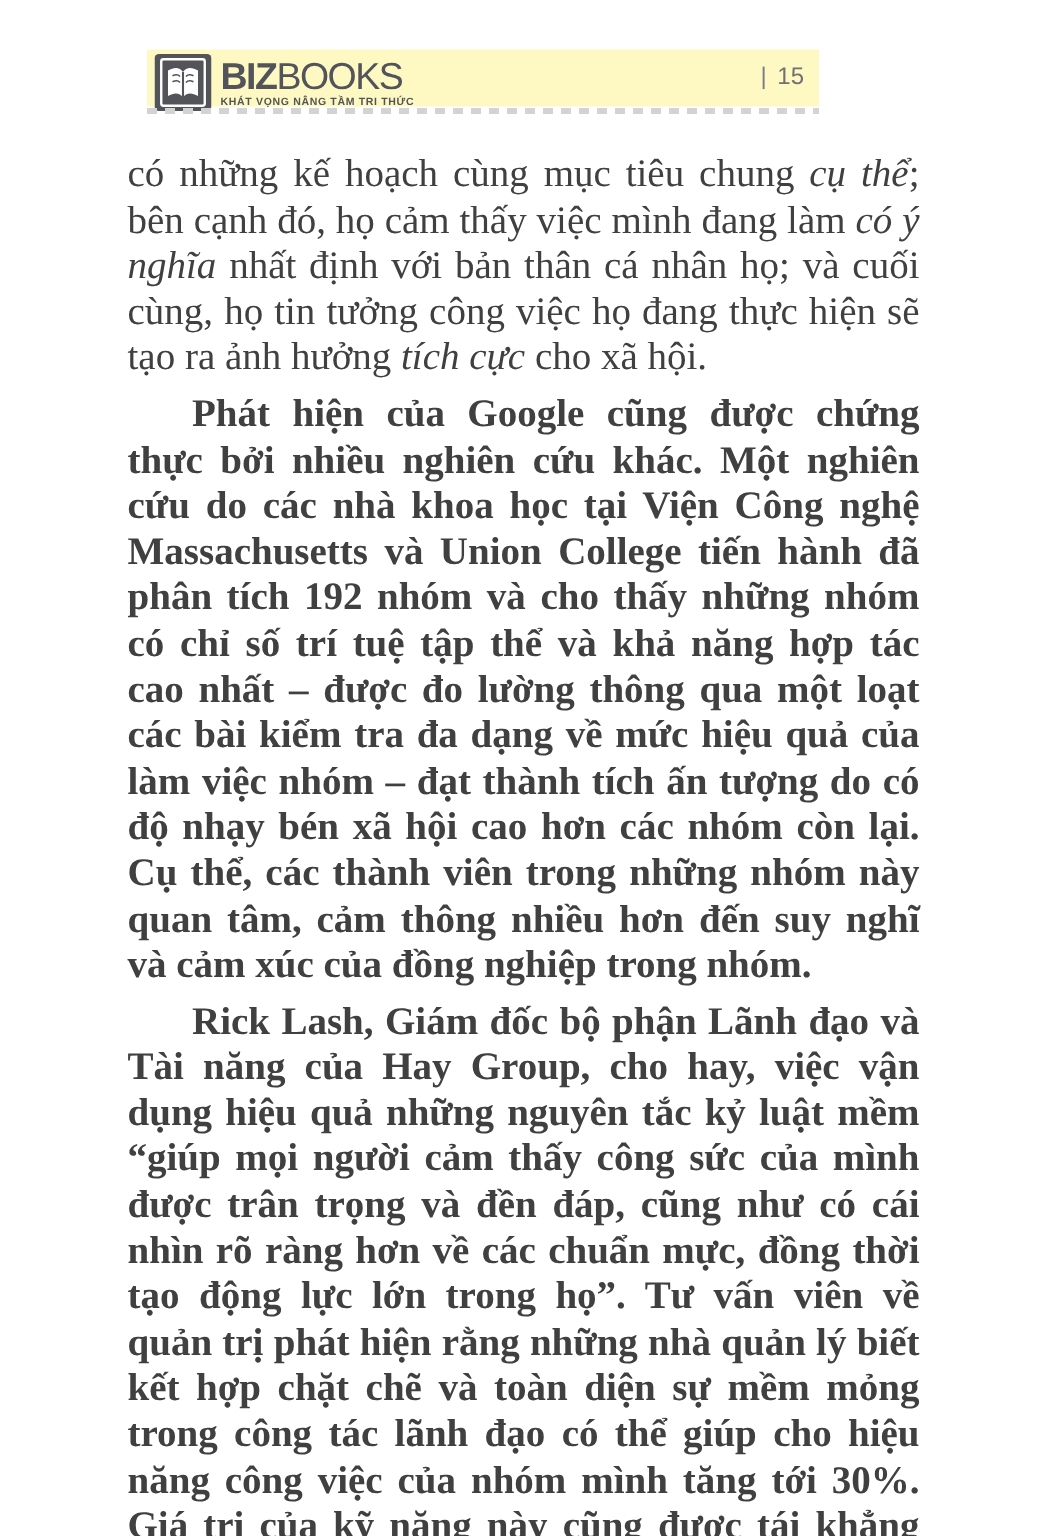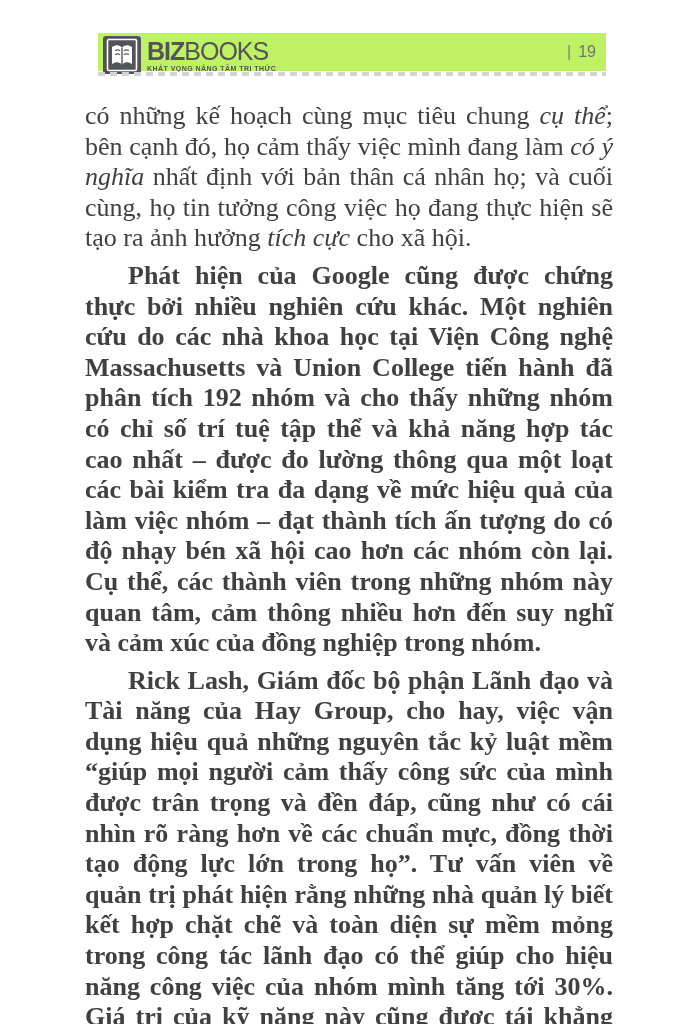--- a/index.html
+++ b/index.html
@@ -12,22 +12,22 @@
   .page {
     position: relative;
     width: 696px; height: 1024px;
     background: #ffffff;
   }
 
   
   .header-bar {
     position: absolute;
     left: 98px; top: 33px;
-    width: 508px; height: 38px;
-    background: #bef264;
+    width: 448px; height: 38px;
+    background: #fef9c3;
   }
   .perforation {
     position: absolute;
     left: 0; bottom: -5px;
     width: 100%; height: 4px;
     background: repeating-linear-gradient(90deg,
       #d3d3d4 0px, #d3d3d4 7px,
       transparent 7px, transparent 12px);
   }
   .logo {
@@ -99,21 +99,21 @@
           <path d="M12 14.5 C14.2 13.5, 16 13.8, 17 15 M12 18.5 C14.2 17.5, 16 17.8, 17 19 M21 15 C22 13.8, 23.8 13.5, 26 14.5 M21 19 C22 17.8, 23.8 17.5, 26 18.5" stroke="#53545a" stroke-width="1.1" fill="none"></path>
         </svg>
       </span>
       <div class="logo-textcol">
         <div class="brand"><span class="brand-bold">BIZ</span><span class="brand-light">BOOKS</span></div>
         <div class="tagline">KHÁT VỌNG NÂNG TẦM TRI THỨC</div>
       </div>
     </div>
     <div class="page-number">
       <span class="sep">|</span>
-      <span>19</span>
+      <span>15</span>
     </div>
     <div class="perforation"></div>
   </div>
 
   <div class="body-text">
       <p><span>có những kế hoạch cùng mục tiêu chung </span><em>cụ thể</em><span>; bên cạnh đó, họ cảm thấy việc mình đang làm </span><em>có ý nghĩa</em><span> nhất định với bản thân cá nhân họ; và cuối cùng, họ tin tưởng công việc họ đang thực hiện sẽ tạo ra ảnh hưởng </span><em>tích cực</em><span> cho xã hội.</span></p>
       <p class="indent"><span>Phát hiện của Google cũng được chứng thực bởi nhiều nghiên cứu khác. Một nghiên cứu do các nhà khoa học tại Viện Công nghệ Massachusetts và Union College tiến hành đã phân tích 192 nhóm và cho thấy những nhóm có chỉ số trí tuệ tập thể và khả năng hợp tác cao nhất – được đo lường thông qua một loạt các bài kiểm tra đa dạng về mức hiệu quả của làm việc nhóm – đạt thành tích ấn tượng do có độ nhạy bén xã hội cao hơn các nhóm còn lại. Cụ thể, các thành viên trong những nhóm này quan tâm, cảm thông nhiều hơn đến suy nghĩ và cảm xúc của đồng nghiệp trong nhóm.</span></p>
       <p class="indent"><span>Rick Lash, Giám đốc bộ phận Lãnh đạo và Tài năng của Hay Group, cho hay, việc vận dụng hiệu quả những nguyên tắc kỷ luật mềm “giúp mọi người cảm thấy công sức của mình được trân trọng và đền đáp, cũng như có cái nhìn rõ ràng hơn về các chuẩn mực, đồng thời tạo động lực lớn trong họ”. Tư vấn viên về quản trị phát hiện rằng những nhà quản lý biết kết hợp chặt chẽ và toàn diện sự mềm mỏng trong công tác lãnh đạo có thể giúp cho hiệu năng công việc của nhóm mình tăng tới 30%. Giá trị của kỹ năng này cũng được tái khẳng định trong một nghiên cứu quy mô lớn về thị trường lao động Mỹ do nhà kinh</span></p>
     </div>
 

